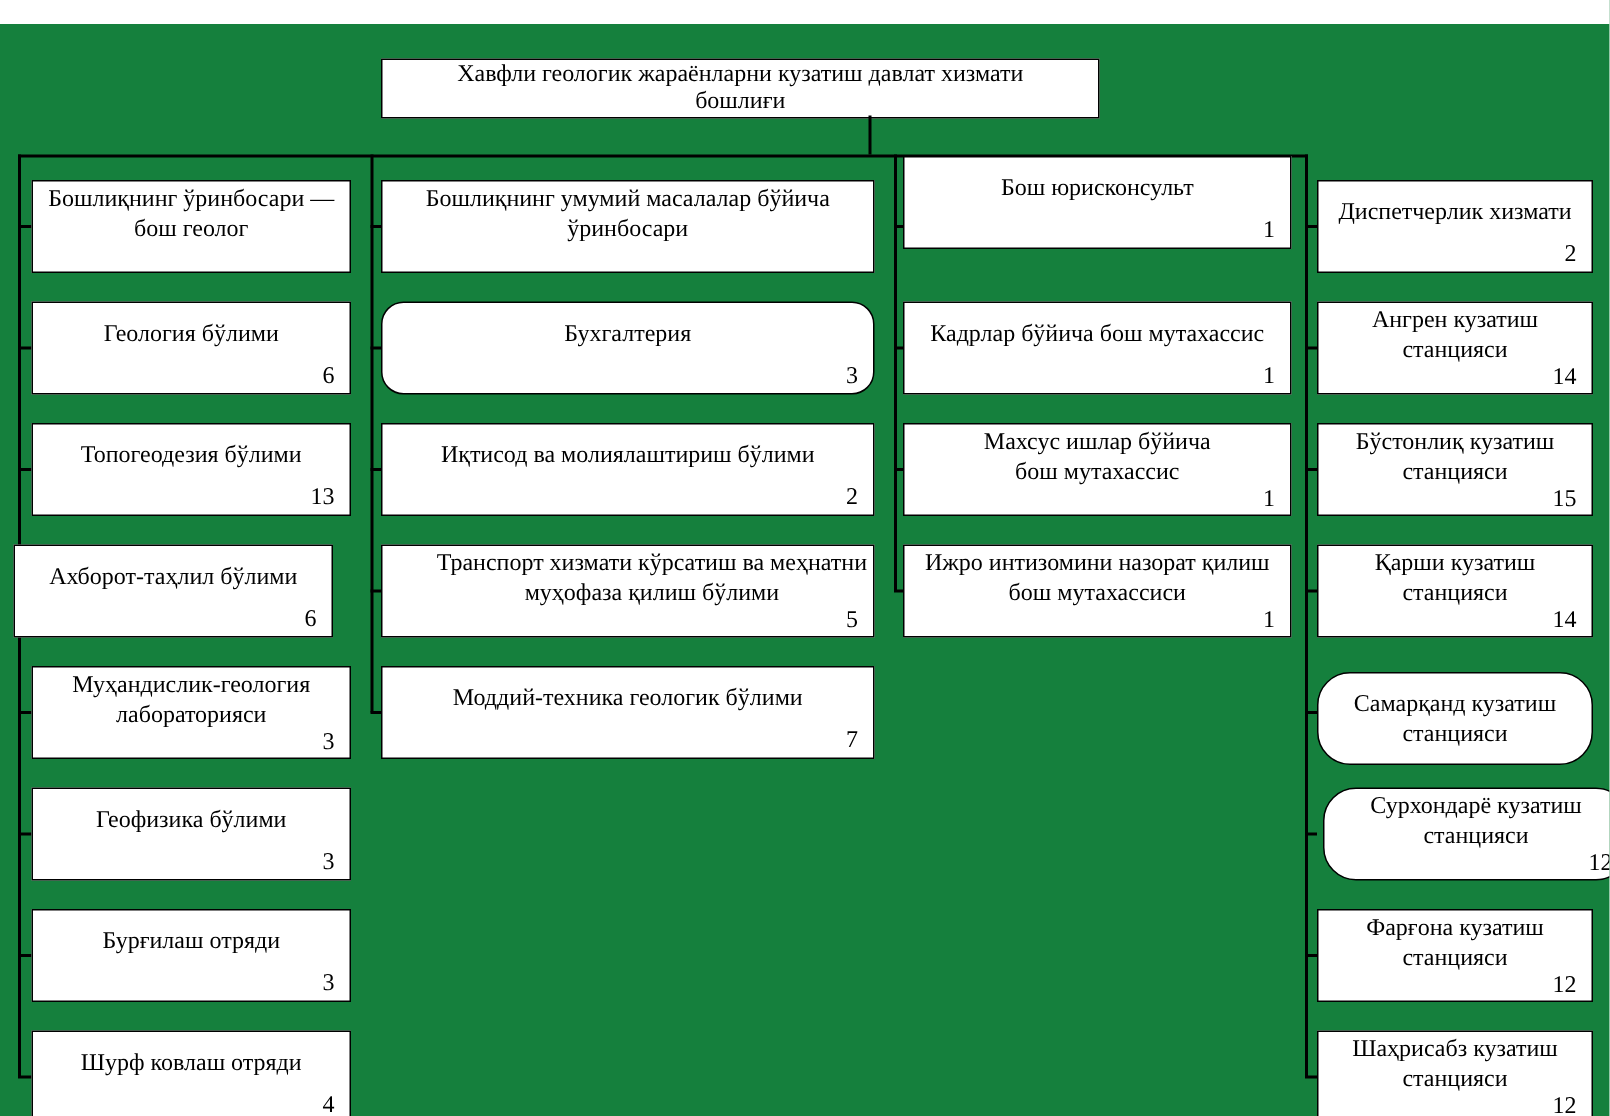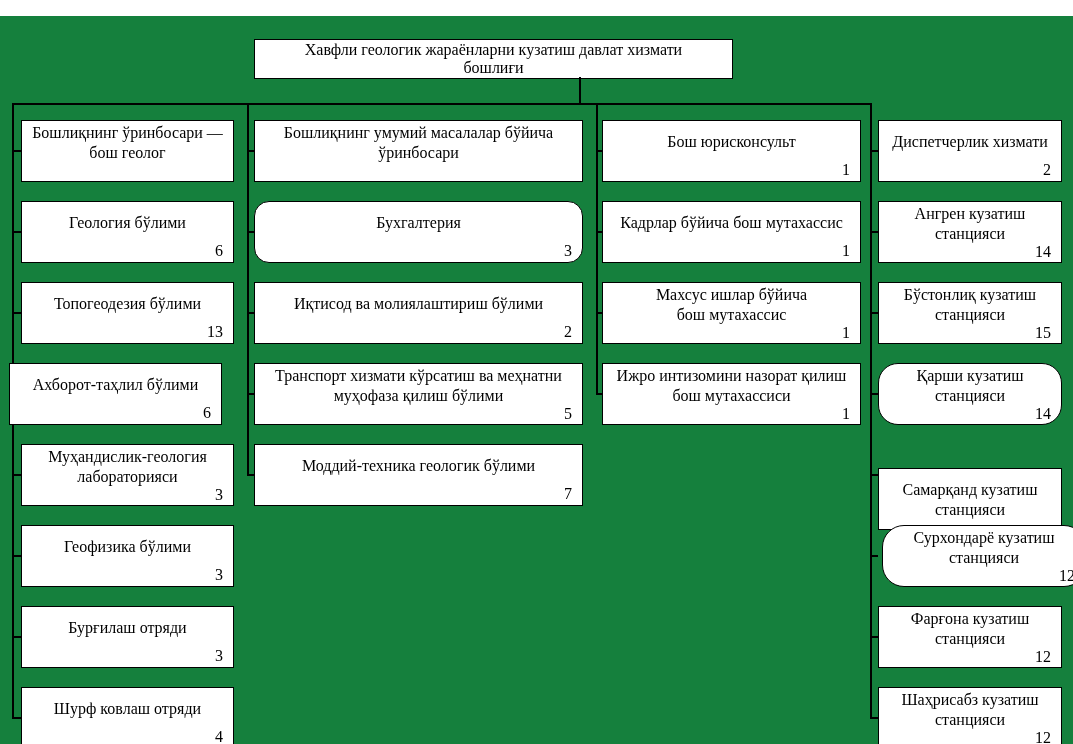--- a/index.html
+++ b/index.html
@@ -122,33 +122,33 @@
     <div class="org-box" style="left: 254px; top: 185px; width: 329px; height: 62px; border-radius: 15px;">
       <div class="lbl">Бухгалтерия</div>
       <div class="num">3</div>
     </div>
     <div class="cline" style="left: 247px; top: 296.25px; width: 7px; height: 1.5px; background: rgb(0, 0, 0);"></div>
     <div class="org-box" style="left: 254px; top: 266px; width: 329px; height: 62px;">
       <div class="lbl">Иқтисод ва молиялаштириш бўлими</div>
       <div class="num">2</div>
     </div>
     <div class="cline" style="left: 247px; top: 377.25px; width: 7px; height: 1.5px; background: rgb(0, 0, 0);"></div>
-    <div class="org-box" style="left: 254px; top: 347px; width: 329px; height: 62px;">
+    <div class="org-box" style="left: 254px; top: 347px; width: 329px; height: 62px; align-items: flex-end;">
       <div class="lbl">Транспорт хизмати кўрсатиш ва меҳнатни
 муҳофаза қилиш бўлими</div>
       <div class="num">5</div>
     </div>
     <div class="cline" style="left: 247px; top: 458.25px; width: 7px; height: 1.5px; background: rgb(0, 0, 0);"></div>
     <div class="org-box" style="left: 254px; top: 428px; width: 329px; height: 62px;">
       <div class="lbl">Моддий-техника геологик бўлими</div>
       <div class="num">7</div>
     </div>
     <div class="cline" style="left: 596px; top: 87px; width: 1.5px; height: 291px; background: rgb(0, 0, 0);"></div>
     <div class="cline" style="left: 596px; top: 134.25px; width: 6px; height: 1.5px; background: rgb(0, 0, 0);"></div>
-    <div class="org-box" style="left: 602px; top: 104px; width: 259px; height: 62px;">
+    <div class="org-box" style="left: 602px; top: 88px; width: 259px; height: 62px;">
       <div class="lbl">Бош юрисконсульт</div>
       <div class="num">1</div>
     </div>
     <div class="cline" style="left: 596px; top: 215.25px; width: 6px; height: 1.5px; background: rgb(0, 0, 0);"></div>
     <div class="org-box" style="left: 602px; top: 185px; width: 259px; height: 62px;">
       <div class="lbl">Кадрлар бўйича бош мутахассис</div>
       <div class="num">1</div>
     </div>
     <div class="cline" style="left: 596px; top: 296.25px; width: 6px; height: 1.5px; background: rgb(0, 0, 0);"></div>
     <div class="org-box" style="left: 602px; top: 266px; width: 259px; height: 62px;">
@@ -174,27 +174,27 @@
 станцияси</div>
       <div class="num">14</div>
     </div>
     <div class="cline" style="left: 870px; top: 296.25px; width: 8px; height: 1.5px; background: rgb(0, 0, 0);"></div>
     <div class="org-box" style="left: 878px; top: 266px; width: 184px; height: 62px;">
       <div class="lbl">Бўстонлиқ кузатиш
 станцияси</div>
       <div class="num">15</div>
     </div>
     <div class="cline" style="left: 870px; top: 377.25px; width: 8px; height: 1.5px; background: rgb(0, 0, 0);"></div>
-    <div class="org-box" style="left: 878px; top: 347px; width: 184px; height: 62px; border-radius: 20px;">
+    <div class="org-box" style="left: 878px; top: 347px; width: 184px; height: 62px;">
       <div class="lbl">Қарши кузатиш
 станцияси</div>
       <div class="num">14</div>
     </div>
     <div class="cline" style="left: 870px; top: 458.25px; width: 8px; height: 1.5px; background: rgb(0, 0, 0);"></div>
-    <div class="org-box" style="left: 878px; top: 452px; width: 184px; height: 62px;">
+    <div class="org-box" style="left: 878px; top: 432px; width: 184px; height: 62px; border-radius: 22px;">
       <div class="lbl">Самарқанд кузатиш
 станцияси</div>
     </div>
     <div class="cline" style="left: 870px; top: 539.25px; width: 8px; height: 1.5px; background: rgb(0, 0, 0);"></div>
     <div class="org-box" style="left: 882px; top: 509px; width: 204px; height: 62px; border-radius: 22px;">
       <div class="lbl">Сурхондарё кузатиш
 станцияси</div>
       <div class="num">12</div>
     </div>
     <div class="cline" style="left: 870px; top: 620.25px; width: 8px; height: 1.5px; background: rgb(0, 0, 0);"></div>

